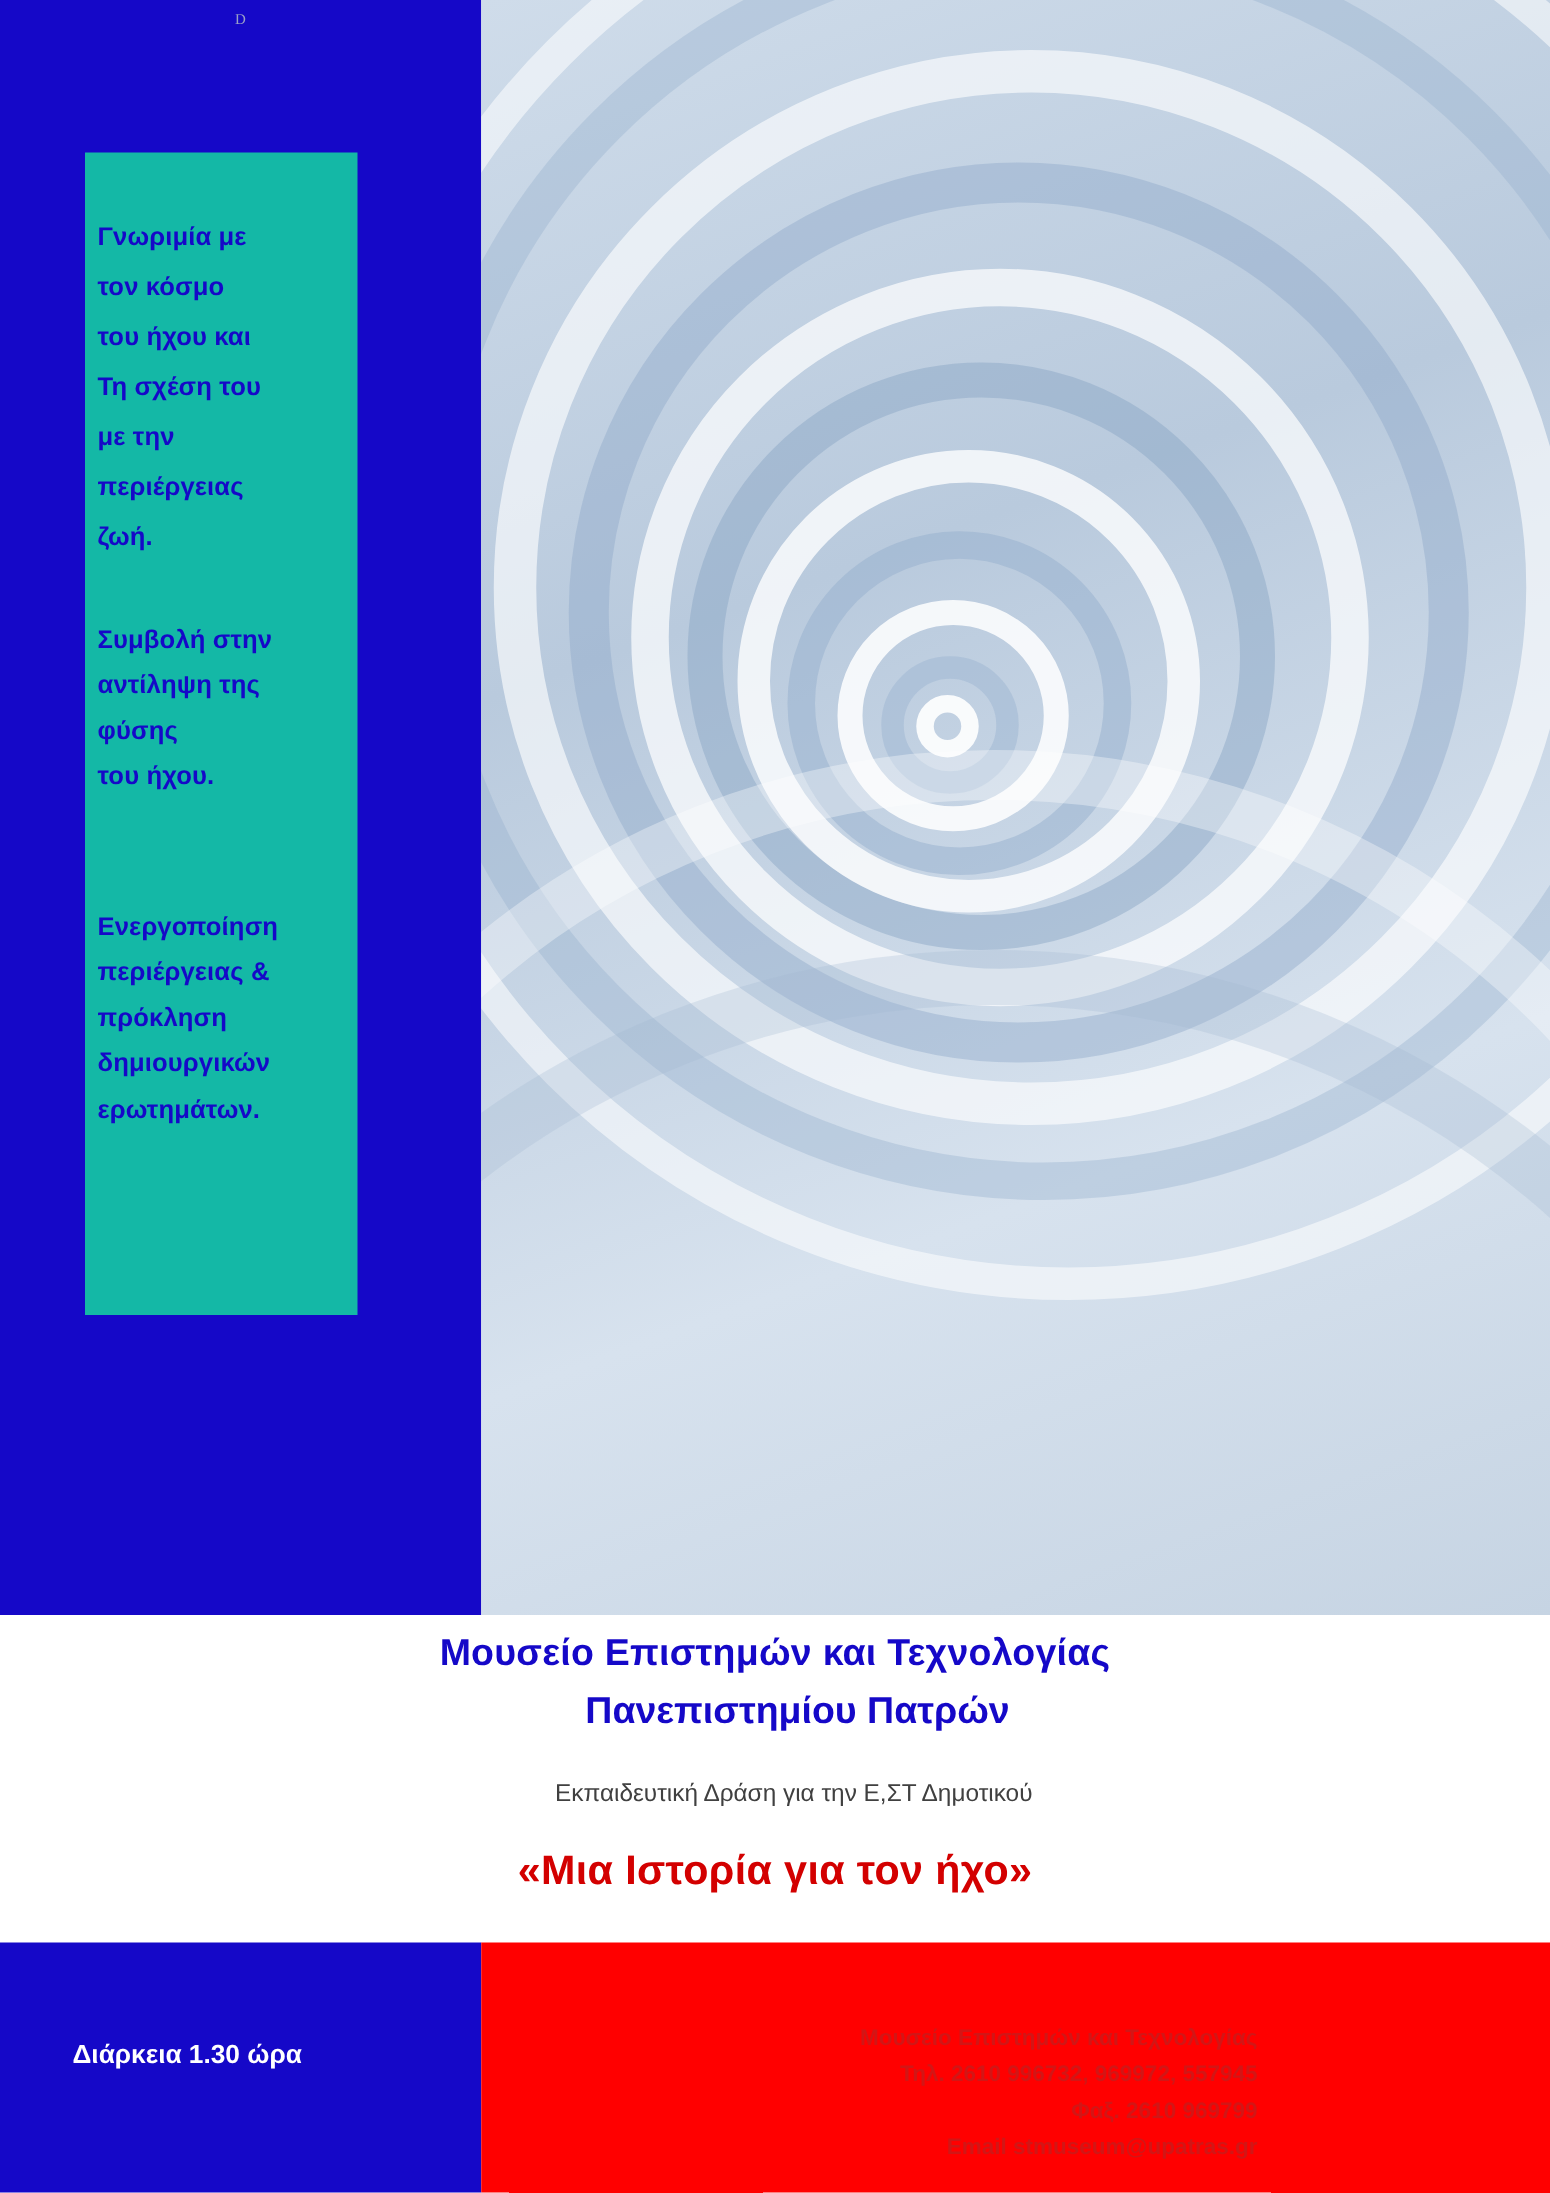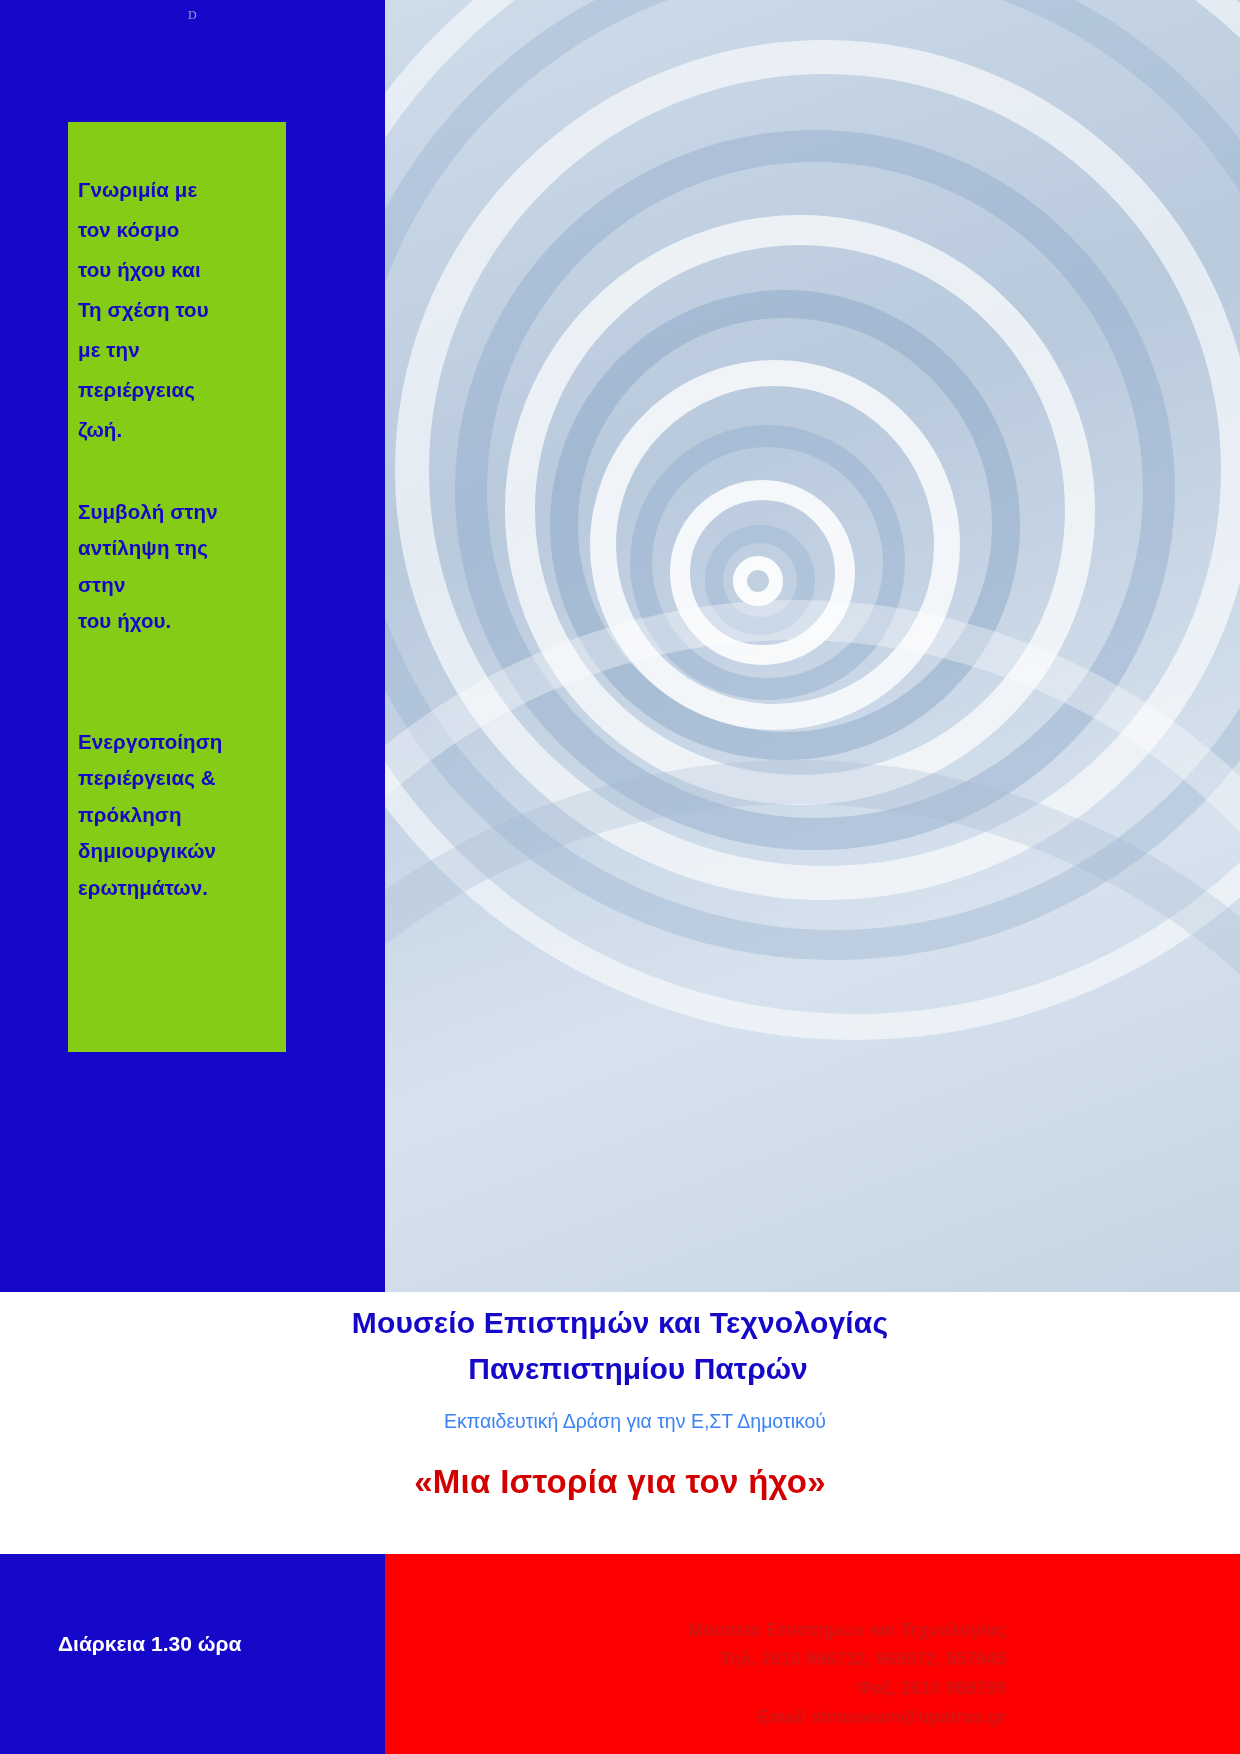--- a/index.html
+++ b/index.html
@@ -61,21 +61,21 @@
     font-family: "Liberation Serif", serif;
   }
 
   
   .text-panel {
     position: absolute;
     left: 68px;
     top: 122px;
     width: 218px;
     height: 930px;
-    background: #84cc16;
+    background: #14b8a6;
     box-sizing: border-box;
     padding: 48px 14px 10px 10px;
   }
   .panel-block {
     color: #1508c8;
     font-weight: bold;
     font-size: 20.5px;
     line-height: 1.95;
     letter-spacing: 0.1px;
   }
@@ -101,23 +101,23 @@
     letter-spacing: 0.2px;
   }
   .mid .org2 {
     color: #1508c8;
     font-weight: bold;
     font-size: 30px;
     margin-top: 12px;
     padding-left: 36px;
   }
   .mid .subtitle {
-    color: #3b82f6;
+    color: #404040;
     font-size: 19.5px;
-    margin-top: 24px;
+    margin-top: 38px;
     padding-left: 30px;
   }
   .mid .maintitle {
     color: #d30000;
     font-weight: bold;
     font-size: 33px;
     margin-top: 30px;
     letter-spacing: 0.3px;
   }
 
@@ -199,21 +199,21 @@
       <div>τον κόσμο</div>
       <div>του ήχου και</div>
       <div>Τη σχέση του</div>
       <div>με την</div>
       <div>περιέργειας</div>
       <div>ζωή.</div>
     </div>
     <div class="panel-block b2">
       <div>Συμβολή στην</div>
       <div>αντίληψη  της</div>
-      <div>στην</div>
+      <div>φύσης</div>
       <div>του ήχου.</div>
     </div>
     <div class="panel-block b3">
       <div>Ενεργοποίηση</div>
       <div>περιέργειας &amp;</div>
       <div>πρόκληση</div>
       <div>δημιουργικών</div>
       <div>ερωτημάτων.</div>
     </div>
   </div>

